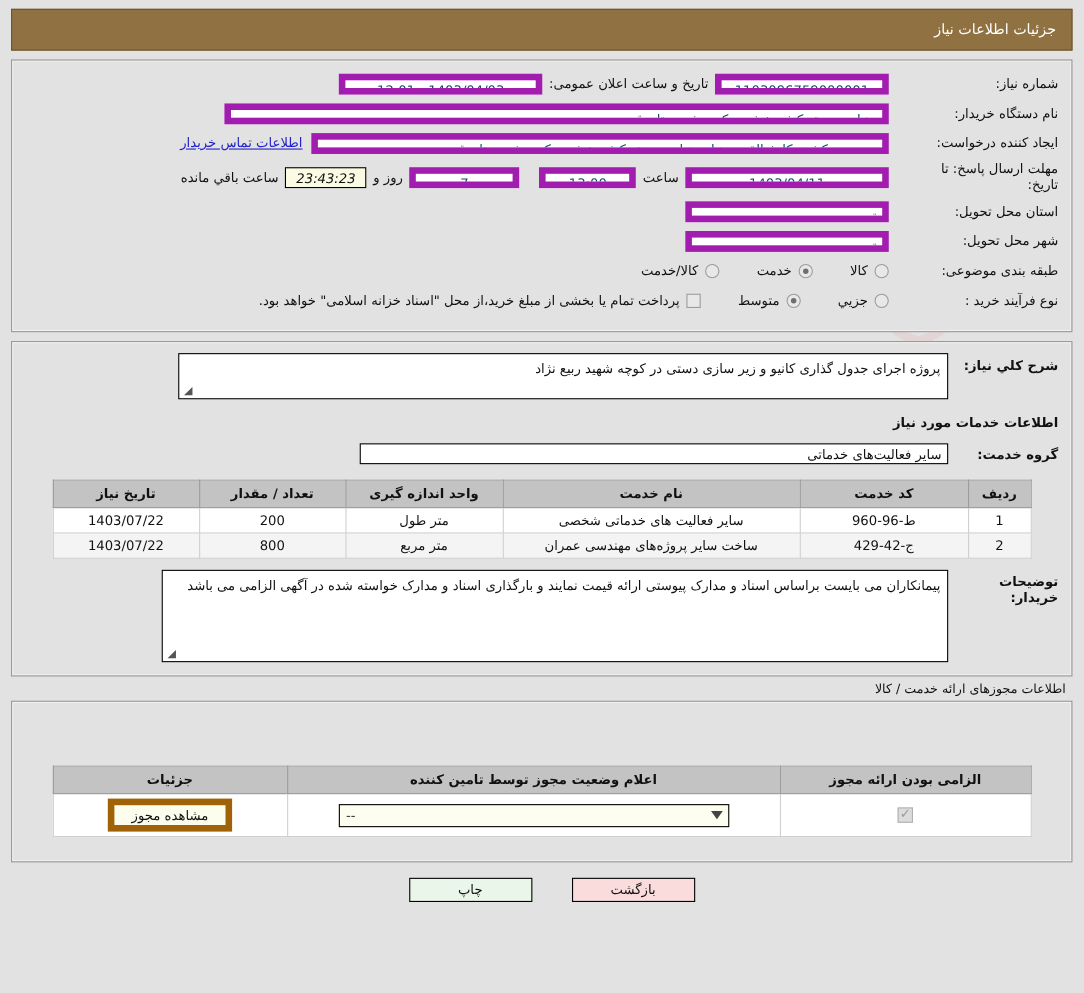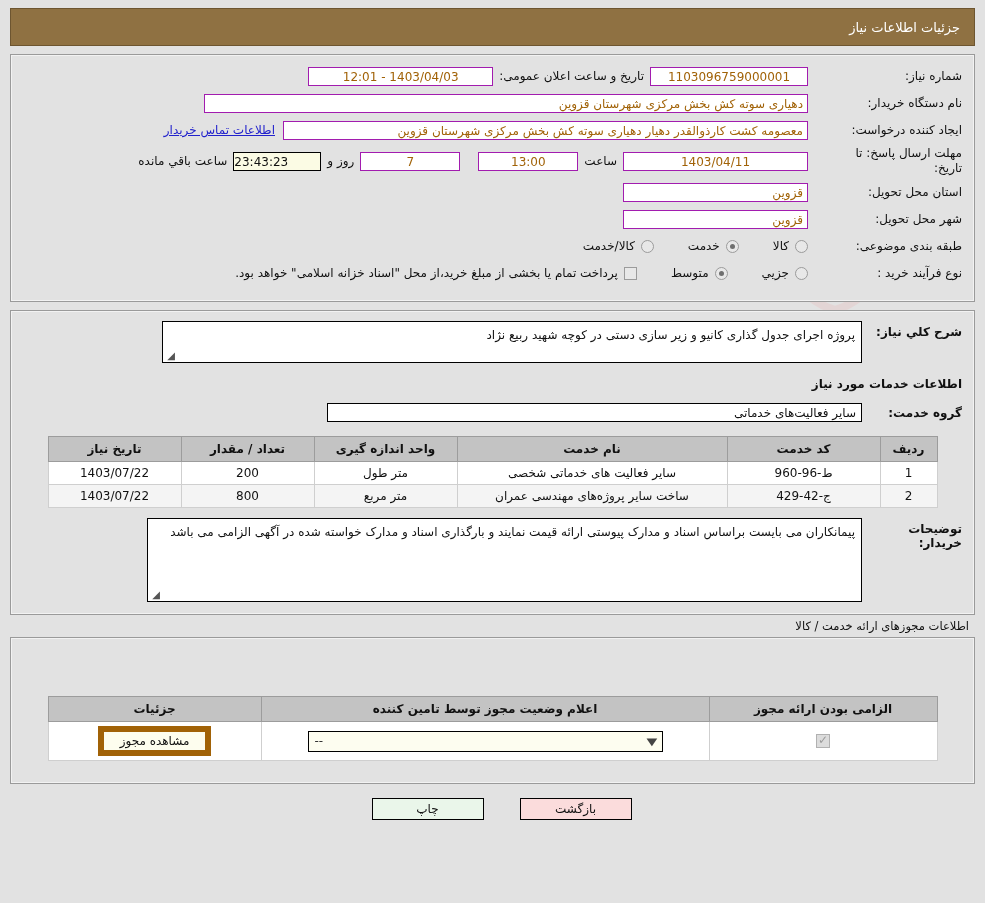--- a/index.html
+++ b/index.html
@@ -49,39 +49,39 @@
     position:relative;
   }
   
   .frow{display:flex;align-items:center;margin-bottom:5px;min-height:22px;}
   .lbl{
     width:112px;flex:0 0 112px;text-align:right;
     font-size:12px;color:#111;line-height:1.35;padding-left:42px;
   }
   .lbl.two{line-height:1.25;}
   .fld{
-    background:#ffffff;border:1px solid #a21caf;
+    background:#ffffff;border:6px solid #a21caf;
     height:19px;line-height:19px;
     box-sizing:border-box;padding:0 4px;
-    font-size:12px;color:#a16207;
+    font-size:12px;color:#0c4a6e;
     text-align:center;white-space:nowrap;overflow:hidden;
   }
   .fld.rightish{text-align:right;}
   .w-need{width:158px;}
   .w-org{width:604px;}
   .w-creator{width:525px;}
   .w-date{width:185px;}
-  .w-time{width:100px;}
+  .w-time{width:88px;}
   .w-days{width:100px;}
   .w-prov{width:185px;}
   .inline-txt{margin:0 6px;font-size:12px;}
   .countdown{
     background:#fbfbe4;border:1px solid #000;
-    width:88px;height:19px;line-height:19px;
-    text-align:left;font-size:12px;box-sizing:border-box;
+    width:74px;height:19px;line-height:19px;
+    text-align:center;font-size:12px;box-sizing:border-box;font-style:italic;
   }
   .linkbtn{
     color:#2222cc;text-decoration:underline;
     font-size:12px;margin-right:8px;cursor:pointer;white-space:nowrap;
   }
   
   .radio-group{display:flex;align-items:center;gap:0;}
   .radio-opt{display:flex;align-items:center;margin-left:34px;}
   .radio{
     width:13px;height:13px;border-radius:50%;

